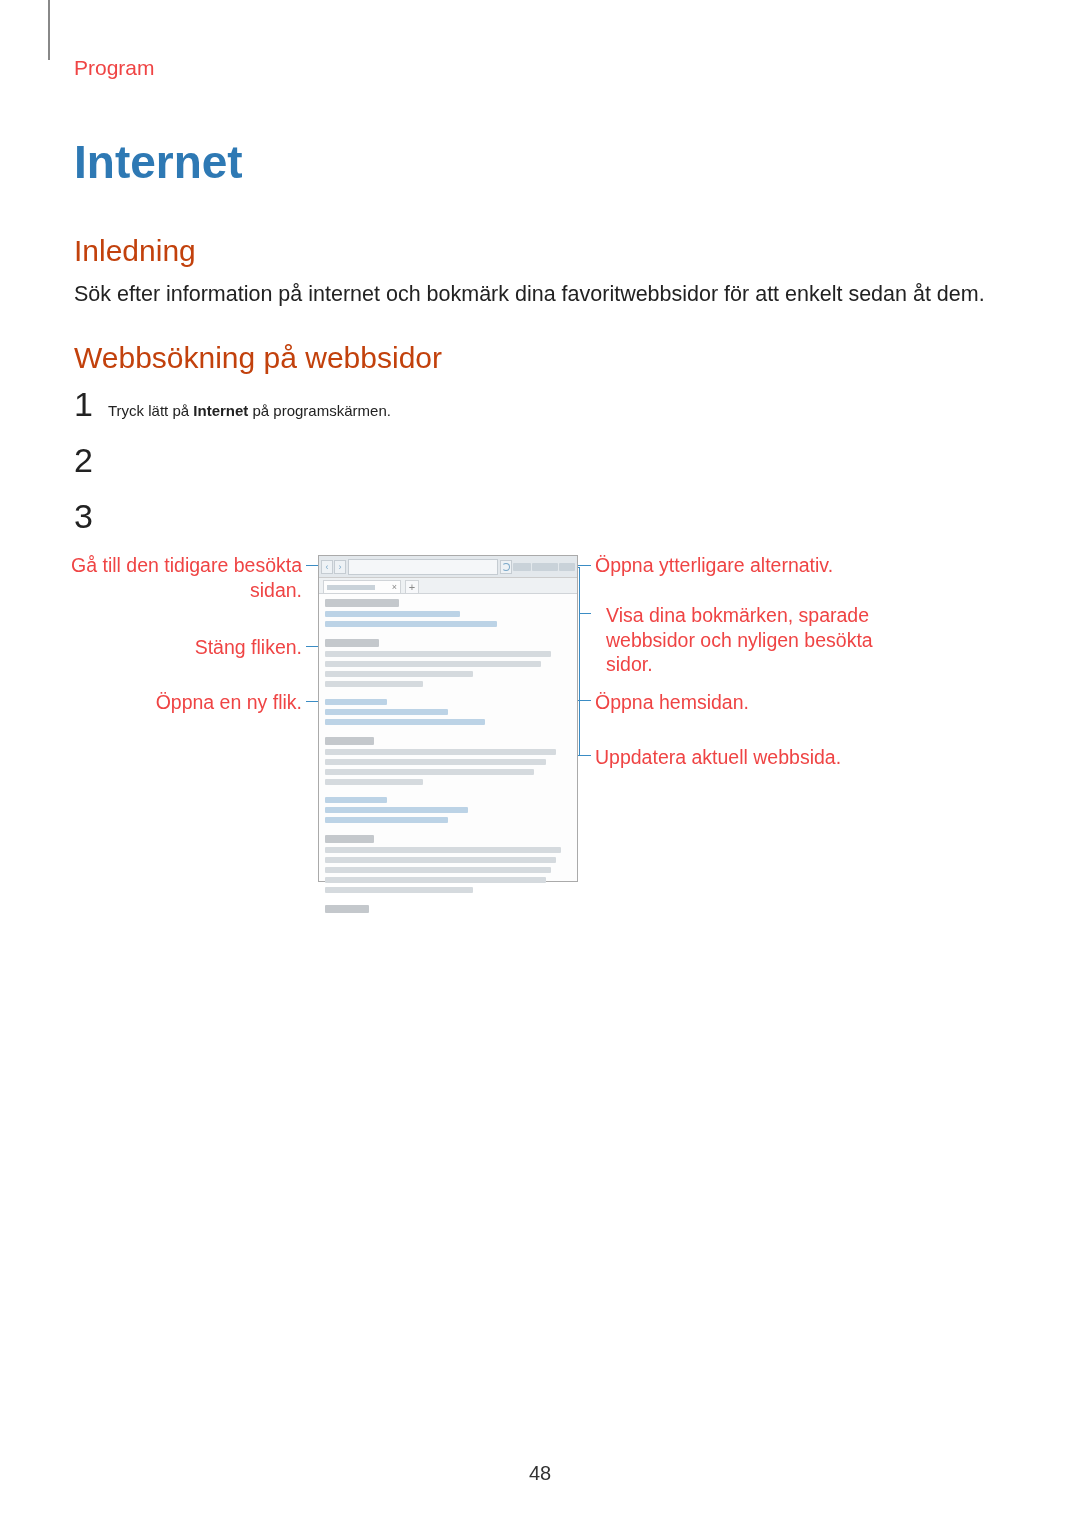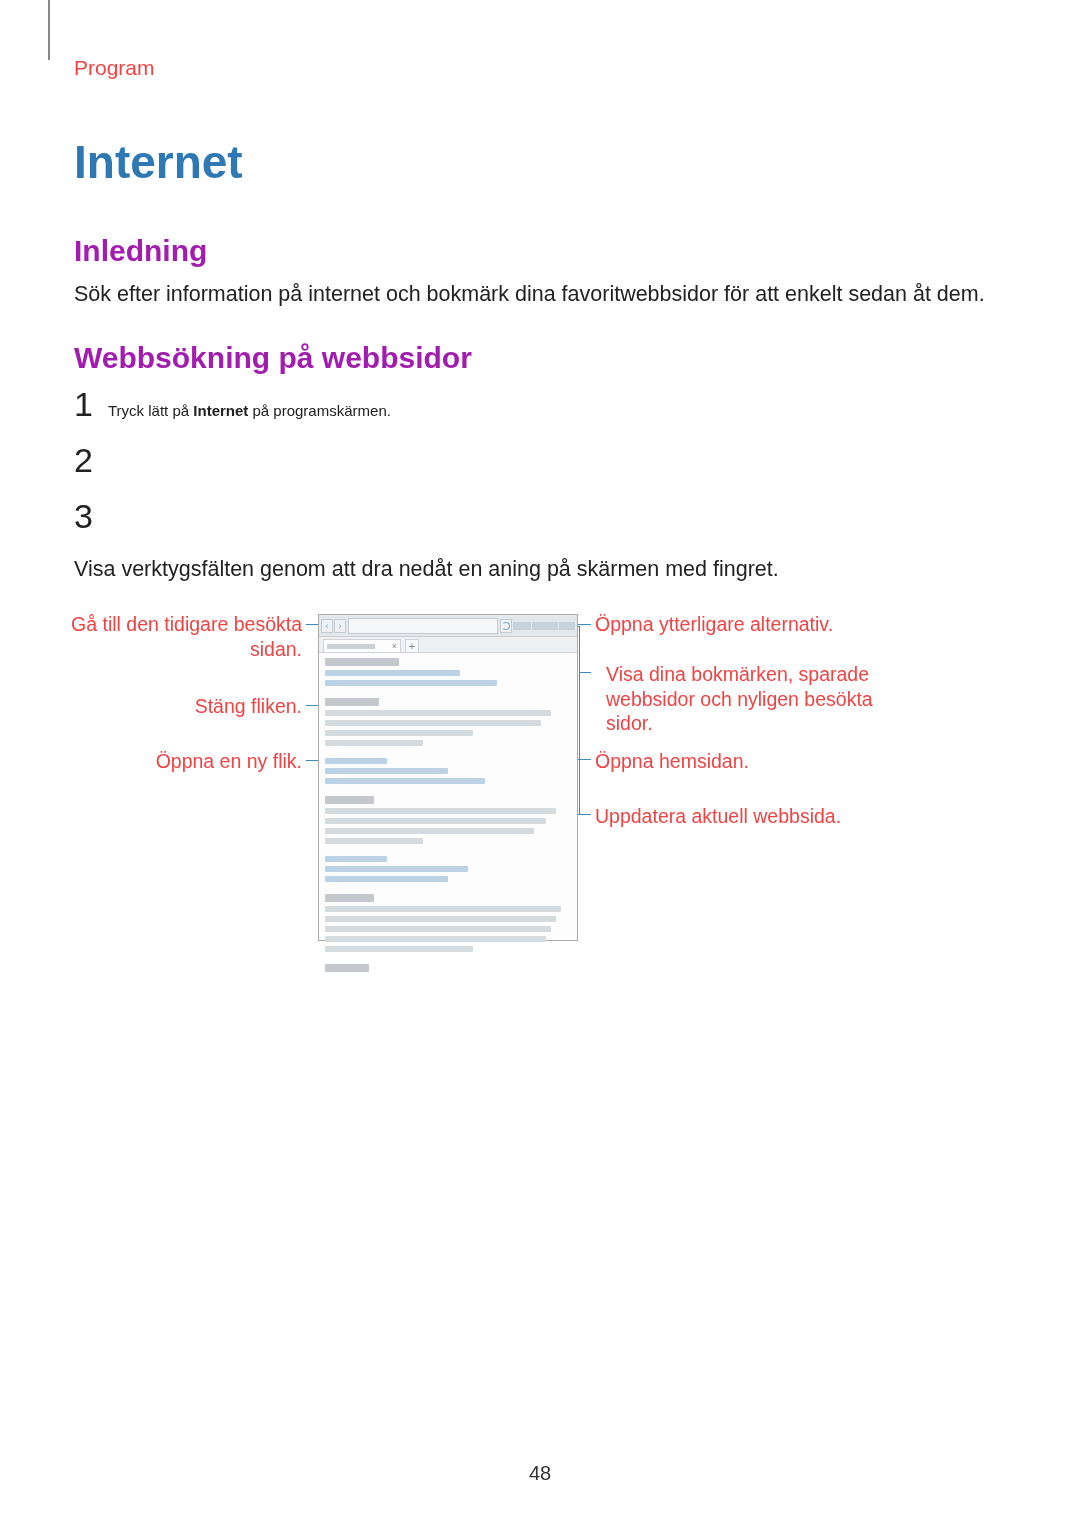--- a/index.html
+++ b/index.html
@@ -30,23 +30,23 @@
     margin-bottom: 55px;
     margin-top: 16px;
   }
   h1.title {
     color: #2e79b4;
     font-size: 46px;
     font-weight: bold;
     margin: 0 0 45px 0;
   }
   h2.subheading {
-    color: #a21caf;
+    color: #c2410c;
     font-size: 30px;
-    font-weight: bold;
+    font-weight: normal;
     margin: 8px 0 12px 0;
   }
   p.body {
     font-size: 21.5px;
     line-height: 1.35;
     margin: 0 0 32px 0;
     color: #222;
   }
   .steps {
     margin: 8px 0 18px 0;
@@ -247,21 +247,20 @@
       </div>
     </div>
     <div class="step-row">
       <div class="step-num">2</div>
     </div>
     <div class="step-row">
       <div class="step-num">3</div>
     </div>
   </div>
 
-  <p class="after-steps">Visa verktygsfälten genom att dra nedåt en aning på skärmen med fingret.</p>
 
   <div class="figure-wrap">
 
     <div class="callout left" style="left:-40px; top:-2px; width:268px;">Gå till den tidigare besökta sidan.</div>
     <div class="callout left" style="left:-40px; top:80px; width:268px;">Stäng fliken.</div>
     <div class="callout left" style="left:-40px; top:135px; width:268px;">Öppna en ny flik.</div>
 
     <div class="callout right" style="left:521px; top:-2px; width:300px;">Öppna ytterligare alternativ.</div>
     <div class="callout right" style="left:521px; top:48px; width:300px;margin-left:11px;">Visa dina bokmärken, sparade webbsidor och nyligen besökta sidor.</div>
     <div class="callout right" style="left:521px; top:190px; width:300px;">Uppdatera aktuell webbsida.</div>

